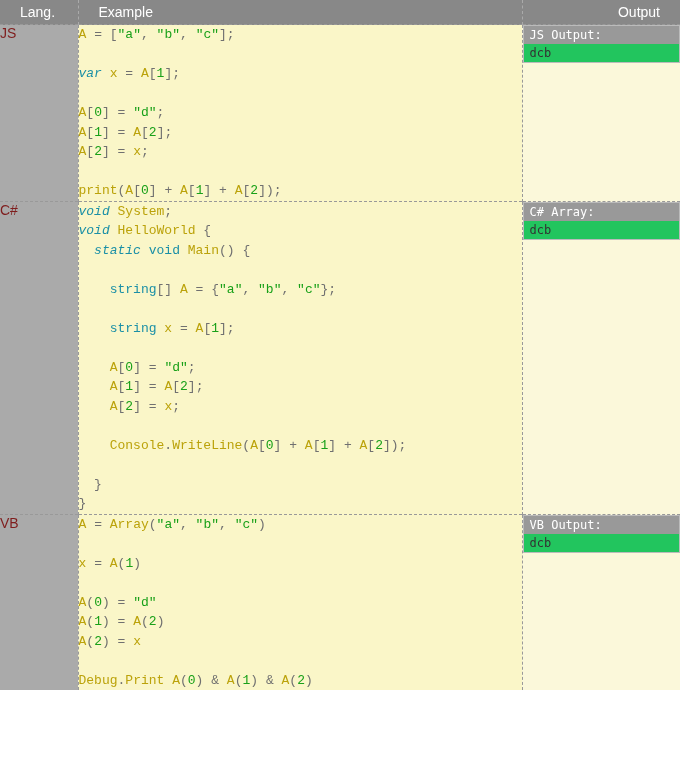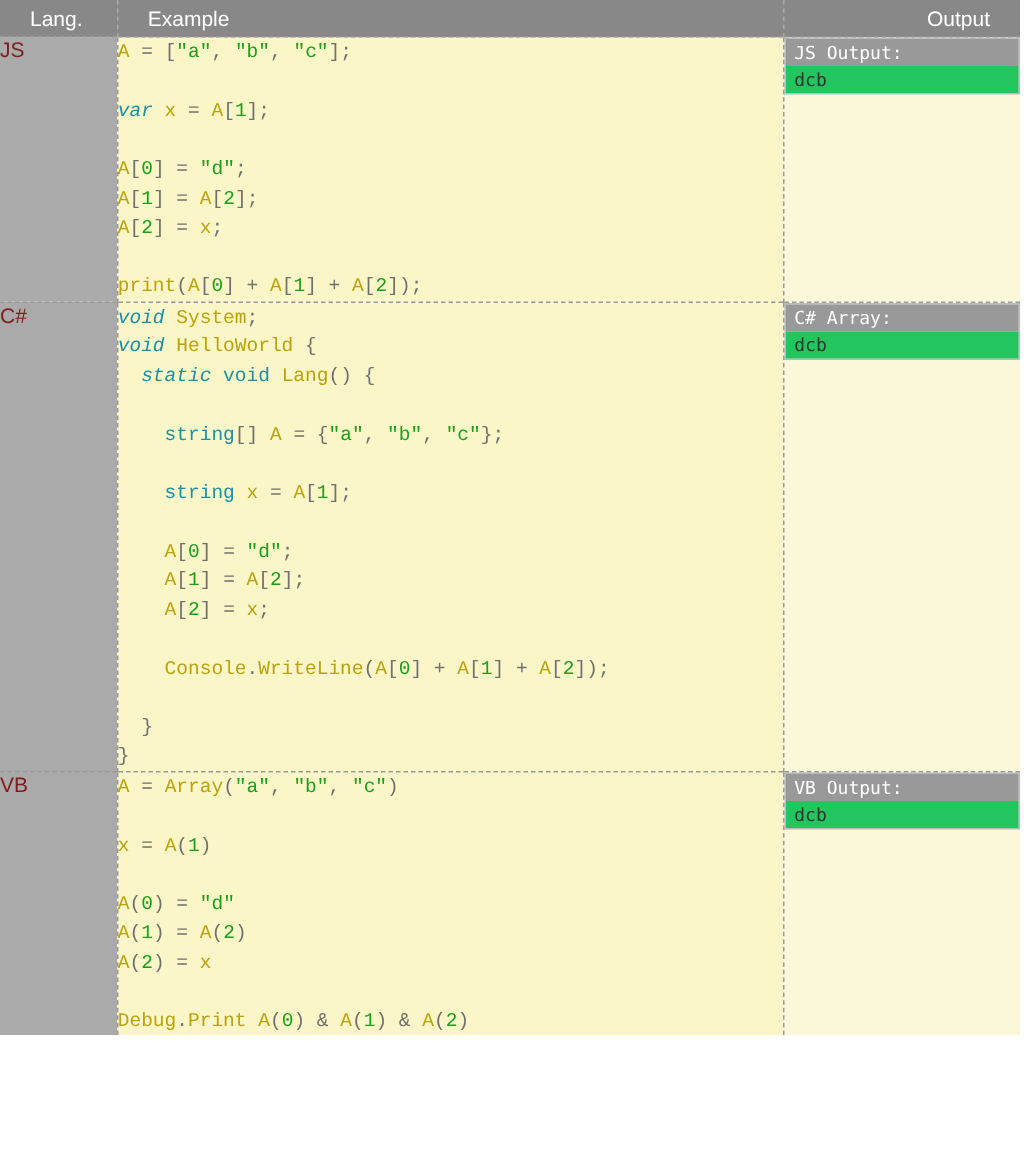--- a/index.html
+++ b/index.html
@@ -117,21 +117,21 @@
             <div class="out-title">JS Output:</div>
             <div class="out-body">dcb</div>
           </div>
         </td>
       </tr>
       <tr>
         <td class="lang">C#</td>
         <td class="example">
           <pre class="code"><span class="t-kw">void</span> <span class="t-cls">System</span><span class="t-punc">;</span>
 <span class="t-kw">void</span> <span class="t-cls">HelloWorld</span> <span class="t-punc">{</span>
-  <span class="t-kw">static</span> <span class="t-type">void</span> <span class="t-ident">Lang</span><span class="t-punc">(</span><span class="t-punc">)</span> <span class="t-punc">{</span>
+  <span class="t-kw">static</span> <span class="t-type">void</span> <span class="t-ident">Main</span><span class="t-punc">(</span><span class="t-punc">)</span> <span class="t-punc">{</span>
 
     <span class="t-type">string</span><span class="t-punc">[</span><span class="t-punc">]</span> <span class="t-ident">A</span> <span class="t-op">=</span> <span class="t-punc">{</span><span class="t-str">"a"</span><span class="t-punc">,</span> <span class="t-str">"b"</span><span class="t-punc">,</span> <span class="t-str">"c"</span><span class="t-punc">}</span><span class="t-punc">;</span>
 
     <span class="t-type">string</span> <span class="t-ident">x</span> <span class="t-op">=</span> <span class="t-ident">A</span><span class="t-punc">[</span><span class="t-num">1</span><span class="t-punc">]</span><span class="t-punc">;</span>
 
     <span class="t-ident">A</span><span class="t-punc">[</span><span class="t-num">0</span><span class="t-punc">]</span> <span class="t-op">=</span> <span class="t-str">"d"</span><span class="t-punc">;</span>
     <span class="t-ident">A</span><span class="t-punc">[</span><span class="t-num">1</span><span class="t-punc">]</span> <span class="t-op">=</span> <span class="t-ident">A</span><span class="t-punc">[</span><span class="t-num">2</span><span class="t-punc">]</span><span class="t-punc">;</span>
     <span class="t-ident">A</span><span class="t-punc">[</span><span class="t-num">2</span><span class="t-punc">]</span> <span class="t-op">=</span> <span class="t-ident">x</span><span class="t-punc">;</span>
 
     <span class="t-cls">Console</span><span class="t-punc">.</span><span class="t-ident">WriteLine</span><span class="t-punc">(</span><span class="t-ident">A</span><span class="t-punc">[</span><span class="t-num">0</span><span class="t-punc">]</span> <span class="t-op">+</span> <span class="t-ident">A</span><span class="t-punc">[</span><span class="t-num">1</span><span class="t-punc">]</span> <span class="t-op">+</span> <span class="t-ident">A</span><span class="t-punc">[</span><span class="t-num">2</span><span class="t-punc">]</span><span class="t-punc">)</span><span class="t-punc">;</span>

